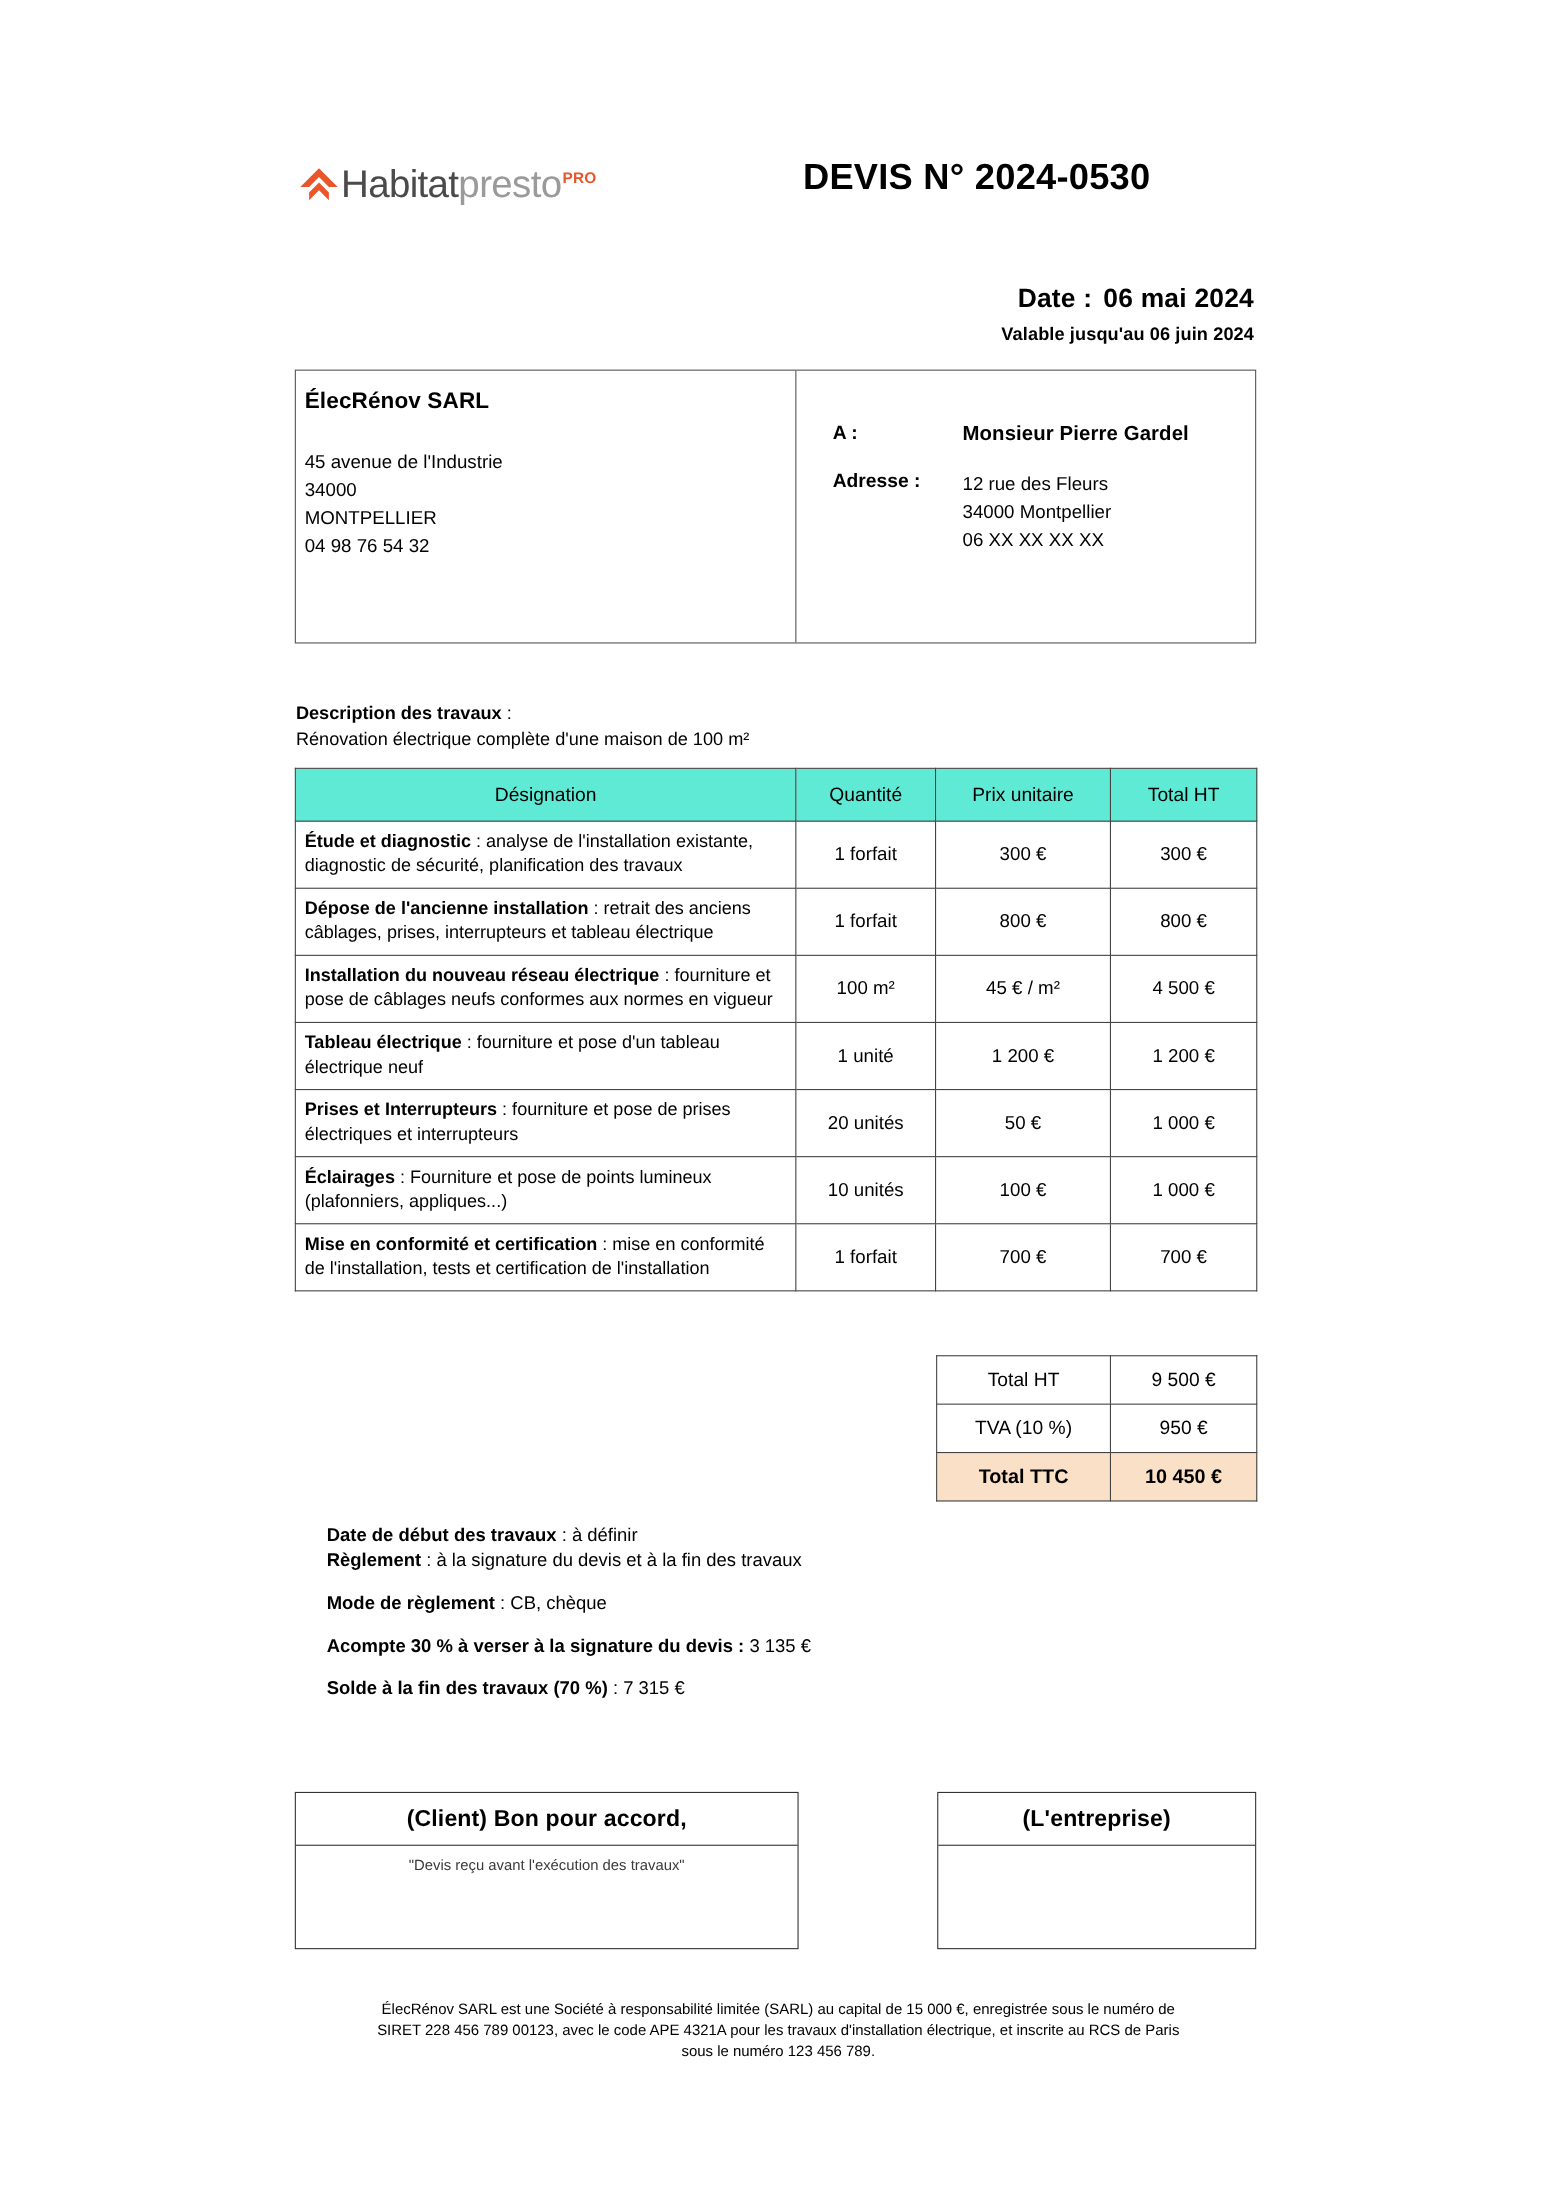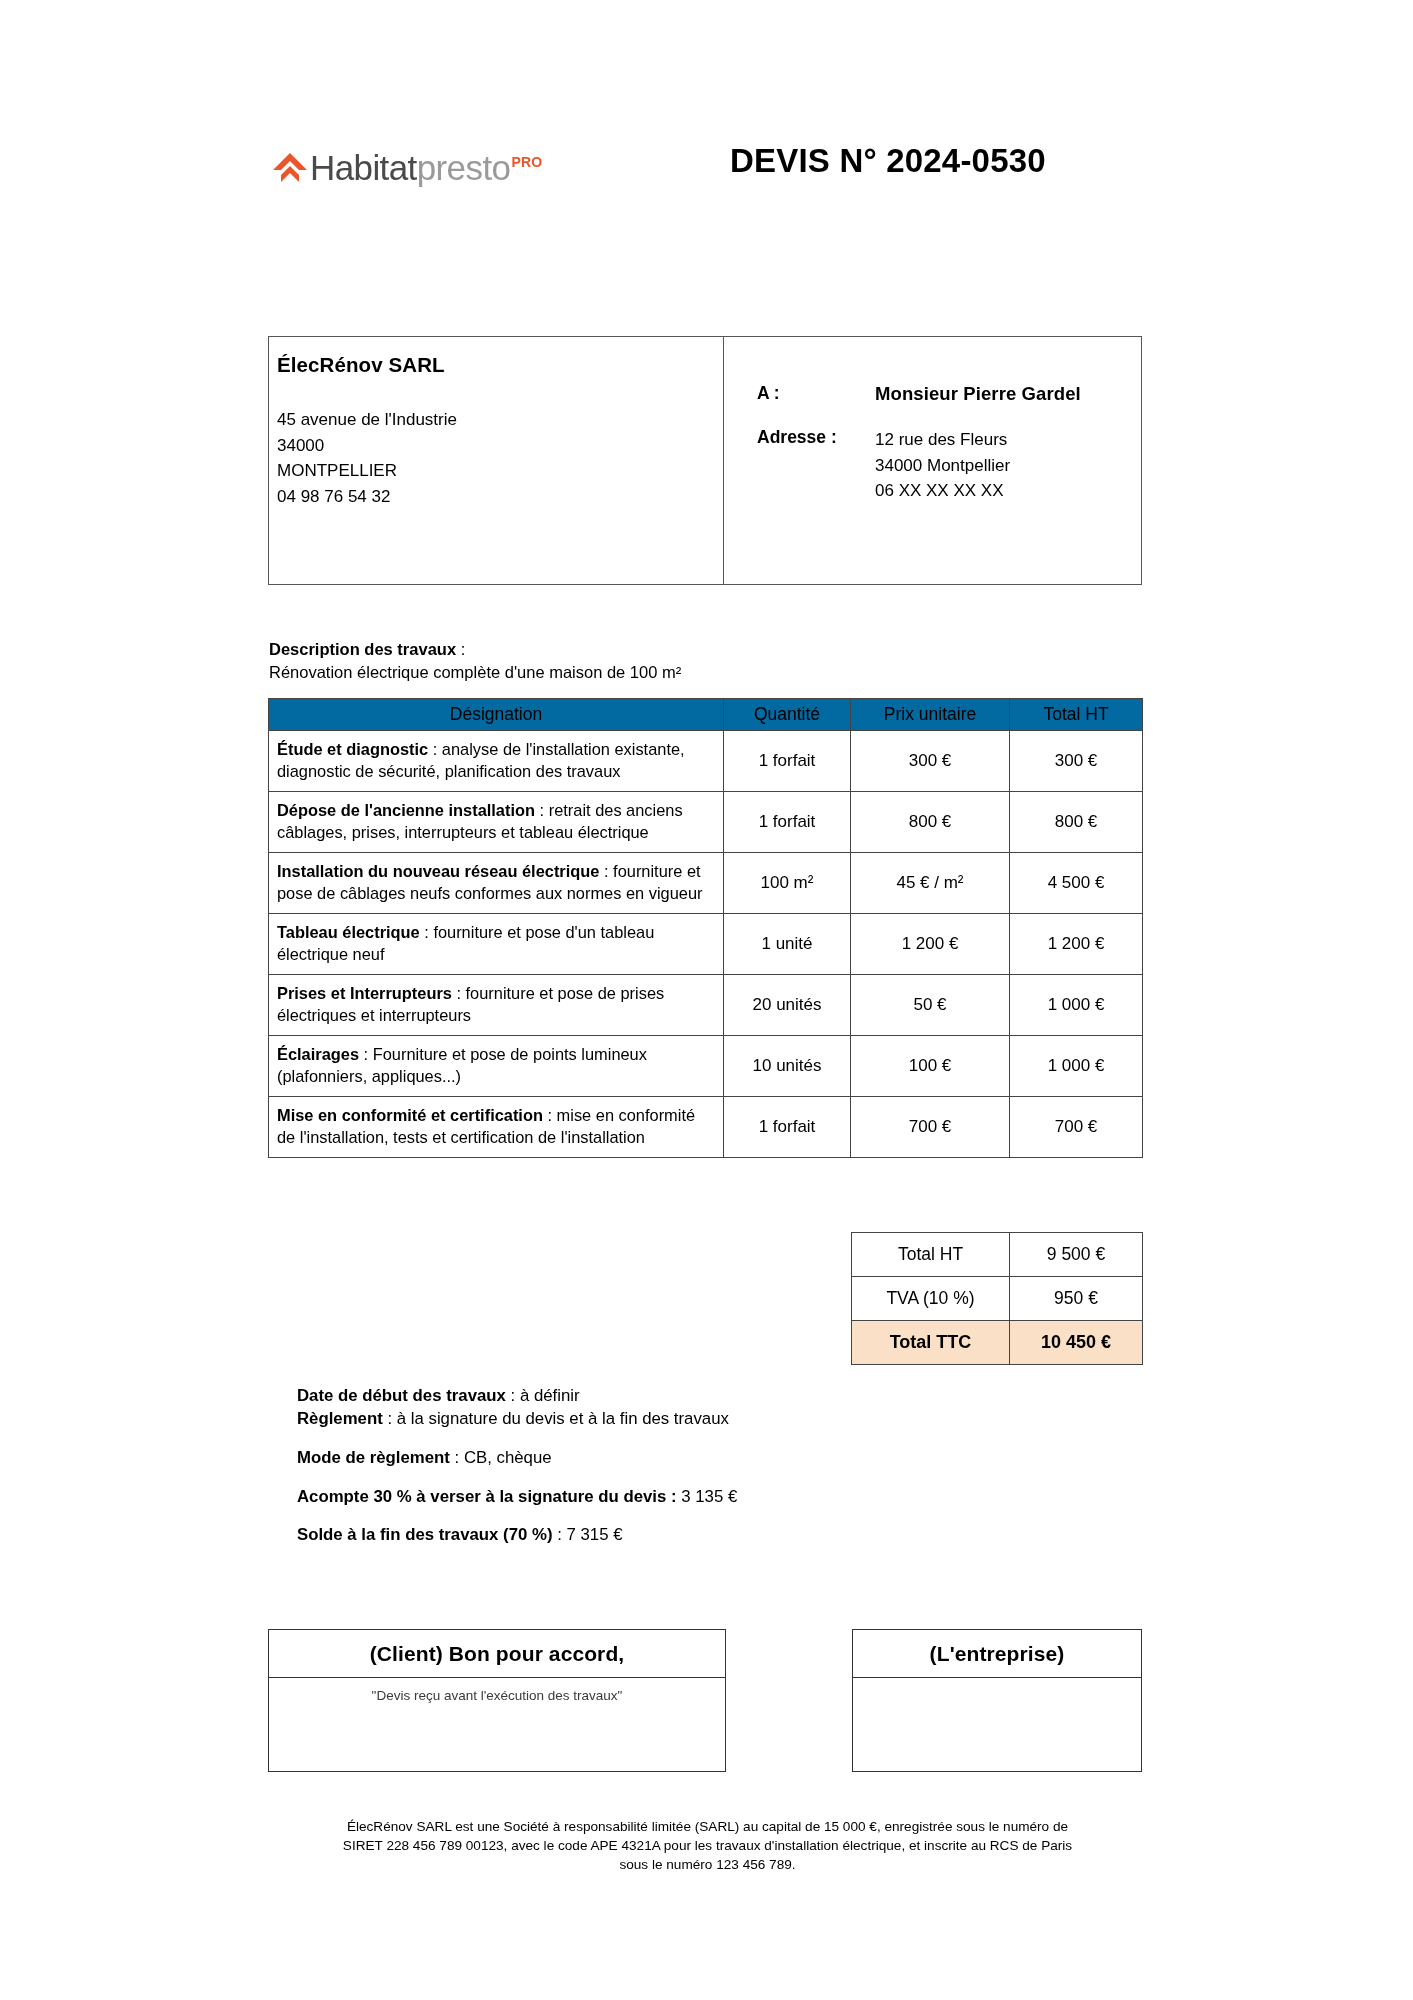--- a/index.html
+++ b/index.html
@@ -181,24 +181,24 @@
     top: 698px;
     width: 874px;
     border-collapse: collapse;
     table-layout: fixed;
   }
   .qtable th, .qtable td {
     border: 1.2px solid #444;
     box-sizing: border-box;
   }
   .qtable thead th {
-    background: #0369a1;
+    background: #5eead4;
     font-weight: normal;
     font-size: 17.5px;
-    height: 32px;
+    height: 48px;
     text-align: center;
     vertical-align: middle;
   }
   .col-desig { width: 455px; }
   .col-qty   { width: 127px; }
   .col-pu    { width: 159px; }
   .col-tot   { width: 133px; }
 
   .qtable td.desig {
     padding: 8px 8px 9px 8px;
@@ -311,20 +311,26 @@
       <div class="logo-wrap">
         <svg class="logo-mark" viewBox="0 0 36 34">
           <polygon points="18,3 35,20 27,20 18,11 9,20 1,20" fill="#e8562a"></polygon>
           <polygon points="18,16 27,25 27,32 18,23 9,32 9,25" fill="#e8562a"></polygon>
         </svg>
         <span class="logo-text"><span class="logo-habitat">Habitat</span><span class="logo-presto">presto</span><span class="logo-pro">PRO</span></span>
       </div>
       <div class="devis-title">DEVIS N° 2024-0530</div>
     </div>
 
+    <div class="date-block">
+      <div class="date-line">
+        <span class="dlabel">Date :</span><span>06 mai 2024</span>
+      </div>
+      <div class="valid-line">Valable jusqu'au 06 juin 2024</div>
+    </div>
 
     <div class="parties">
       <div class="party-left">
         <div class="company-name">ÉlecRénov SARL</div>
         <div class="company-lines">
           <div>45 avenue de l'Industrie</div>
           <div>34000</div>
           <div>MONTPELLIER</div>
           <div>04 98 76 54 32</div>
         </div>

